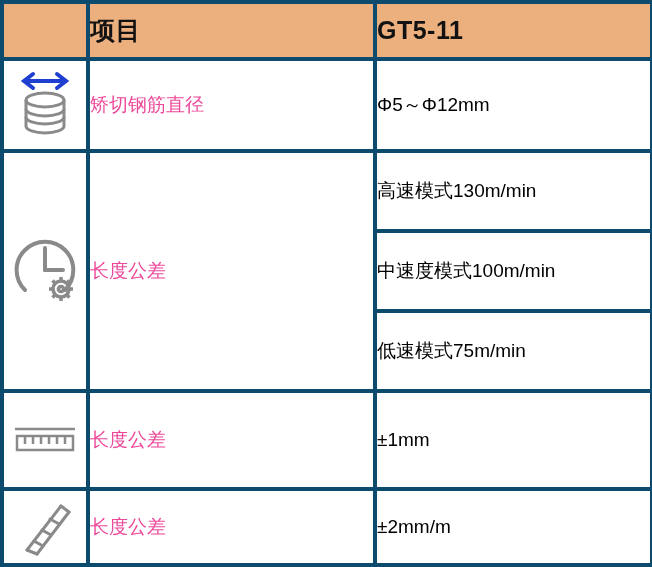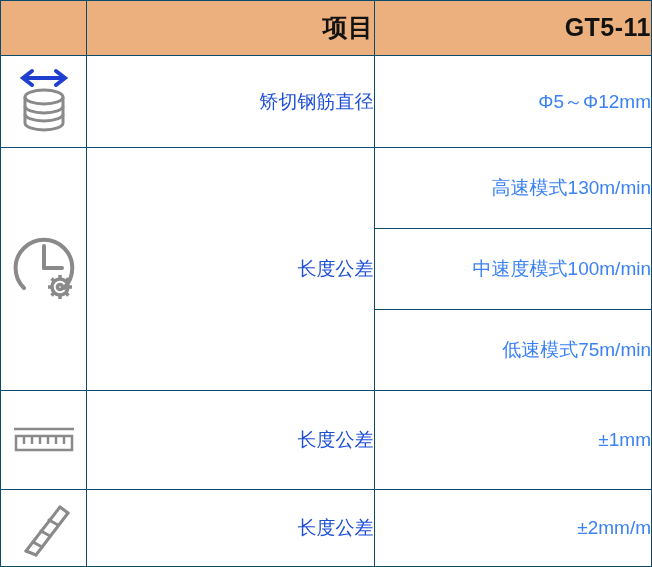--- a/index.html
+++ b/index.html
@@ -14,48 +14,48 @@
     color: #1a1a1a;
     overflow: hidden;
   }
   #spec-table {
     width: 652px;
     height: 567px;
     border-collapse: collapse;
     table-layout: fixed;
   }
   #spec-table td, #spec-table th {
-    border: 1px solid #0c4a6e;
+    border: 4px solid #0c4a6e;
     padding: 0;
-    text-align: right;
+    text-align: left;
     vertical-align: middle;
     margin-top: 39px;
   }
   .col-icon { width: 86px; }
   .col-item { width: 287px; }
   .col-val  { width: 277px; }
 
   .head-cell {
     background: #ecaf7e;
     font-size: 25px;
     font-weight: bold;
     color: #121212;
     height: 52px;
     letter-spacing: 0.5px;
   }
   .head-cell.blank {
     background: #ecaf7e;
   }
   .item-cell {
     font-size: 19px;
-    color: #1d4ed8;
+    color: #ec4899;
   }
   .val-cell {
     font-size: 19px;
-    color: #3b82f6;
+    color: #000000;
   }
   .icon-cell {
     background: #ffffff;
   }
   .icon-wrap {
     display: flex;
     align-items: center;
     justify-content: center;
     width: 100%;
   }

